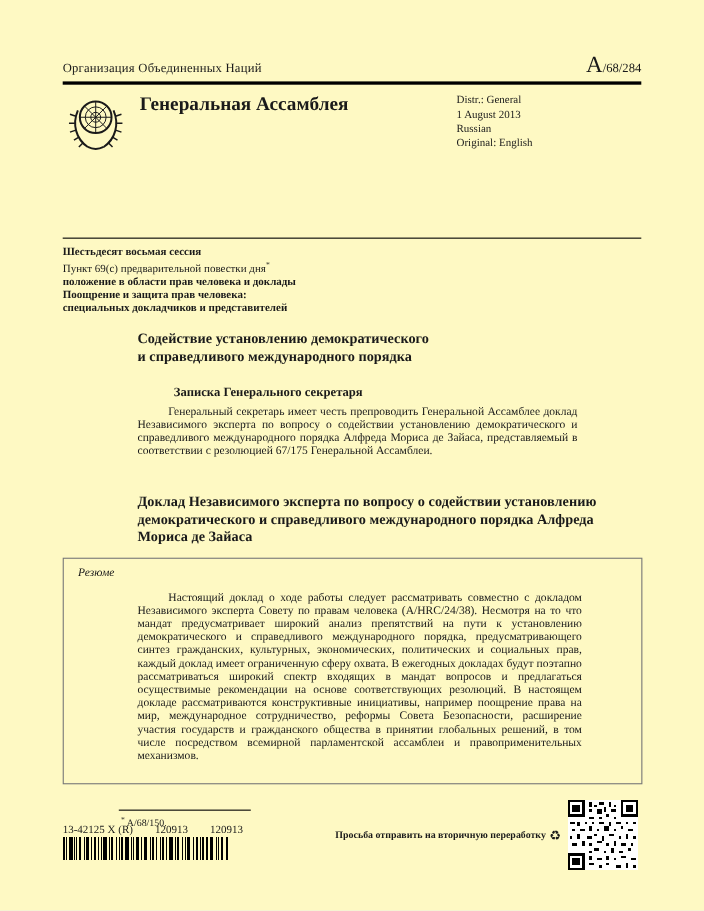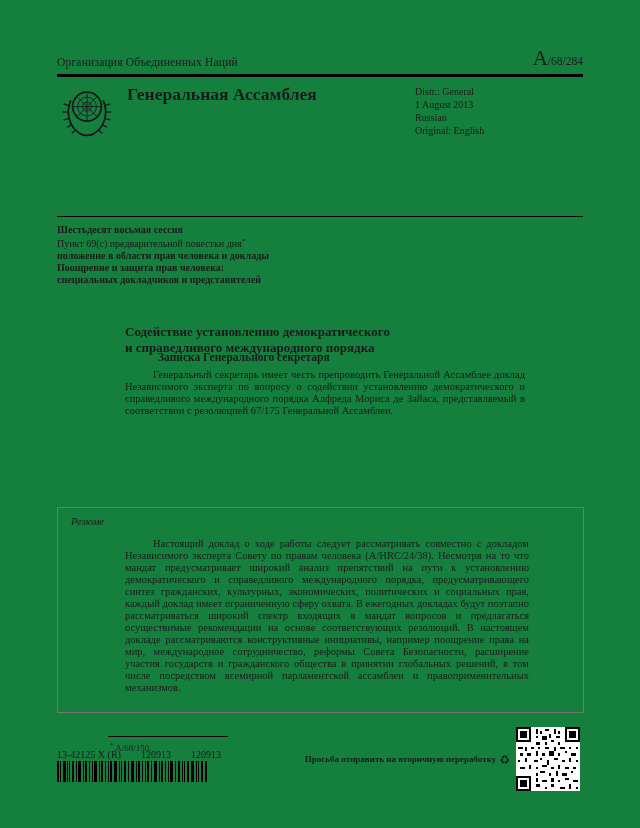--- a/index.html
+++ b/index.html
@@ -1,20 +1,20 @@
 <!DOCTYPE html>
 <html><head>
 <meta charset="utf-8">
 <style>
   html,body{margin:0;padding:0;background:#e9e9e9;}
   .page{
     position:relative;
     width:640px;height:828px;
     margin:0 auto;
-    background:#15803d;
+    background:#fef9c3;
     font-family:"Liberation Serif", serif;
     color:#1a1a1a;
     overflow:hidden;
   }
   .abs{position:absolute;}
 
   
   .org-name{left:57px;top:56px;font-size:11.5px;letter-spacing:.2px;}
   .doc-symbol{right:57px;top:46px;text-align:left;white-space:nowrap;}
   .doc-symbol .big{font-size:21px;}
@@ -26,21 +26,21 @@
   .assembly-title{left:127px;top:84px;font-size:17.5px;font-weight:bold;}
 
   .distr-block{left:415px;top:85px;font-size:10px;line-height:13px;}
 
   
   .session{left:57px;top:224px;font-size:10px;line-height:11.8px;}
   .session .b{font-weight:bold;}
   .session sup{font-size:7px;}
 
   
-  .title{left:125px;top:300px;font-size:13px;font-weight:bold;line-height:16px;white-space:pre-line;margin-top:24px;}
+  .title{left:125px;top:300px;font-size:13px;font-weight:bold;line-height:16px;white-space:pre-line;}
   .note-heading{left:125px;top:351px;font-size:11.5px;font-weight:bold;margin-left:33px;}
   .body-text{font-size:10.5px;line-height:12px;text-align:justify;text-indent:28px;}
   .note-body{left:125px;top:369px;width:400px;}
   .report-heading{left:125px;top:448px;width:462px;font-size:13px;font-weight:bold;line-height:16px;}
 
   
   .summary-box{left:57px;top:507px;width:527px;height:206px;border:1px solid #777;box-sizing:border-box;}
   .summary-label{position:absolute;left:13px;top:8px;font-size:10.5px;font-style:italic;}
   .summary-body{position:absolute;left:67px;top:30px;width:404px;font-size:10.5px;line-height:12px;text-align:justify;text-indent:28px;}
 
@@ -110,20 +110,21 @@
     <div><span>Пункт 69(c) предварительной повестки дня</span><sup>*</sup></div>
     <div class="b">положение в области прав человека и доклады</div>
     <div class="b">Поощрение и защита прав человека:</div>
     <div class="b">специальных докладчиков и представителей</div>
   </div>
 
   <div class="abs title">Содействие установлению демократического
 и справедливого международного порядка</div>
   <div class="abs note-heading">Записка Генерального секретаря</div>
   <div class="abs body-text note-body">Генеральный секретарь имеет честь препроводить Генеральной Ассамблее доклад Независимого эксперта по вопросу о содействии установлению демократического и справедливого международного порядка Алфреда Мориса де Зайаса, представляемый в соответствии с резолюцией 67/175 Генеральной Ассамблеи.</div>
+  <div class="abs report-heading">Доклад Независимого эксперта по вопросу о содействии установлению демократического и справедливого международного порядка Алфреда Мориса де Зайаса</div>
 
   <div class="abs summary-box">
     <div class="summary-label">Резюме</div>
     <div class="summary-body">Настоящий доклад о ходе работы следует рассматривать совместно с докладом Независимого эксперта Совету по правам человека (A/HRC/24/38). Несмотря на то что мандат предусматривает широкий анализ препятствий на пути к установлению демократического и справедливого международного порядка, предусматривающего синтез гражданских, культурных, экономических, политических и социальных прав, каждый доклад имеет ограниченную сферу охвата. В ежегодных докладах будут поэтапно рассматриваться широкий спектр входящих в мандат вопросов и предлагаться осуществимые рекомендации на основе соответствующих резолюций. В настоящем докладе рассматриваются конструктивные инициативы, например поощрение права на мир, международное сотрудничество, реформы Совета Безопасности, расширение участия государств и гражданского общества в принятии глобальных решений, в том числе посредством всемирной парламентской ассамблеи и правоприменительных механизмов.</div>
   </div>
 
   <div class="abs footnote-rule"></div>
   <div class="abs footnote"><sup>*</sup> <span>A/68/150.</span></div>
 
   <div class="abs footer-text">

